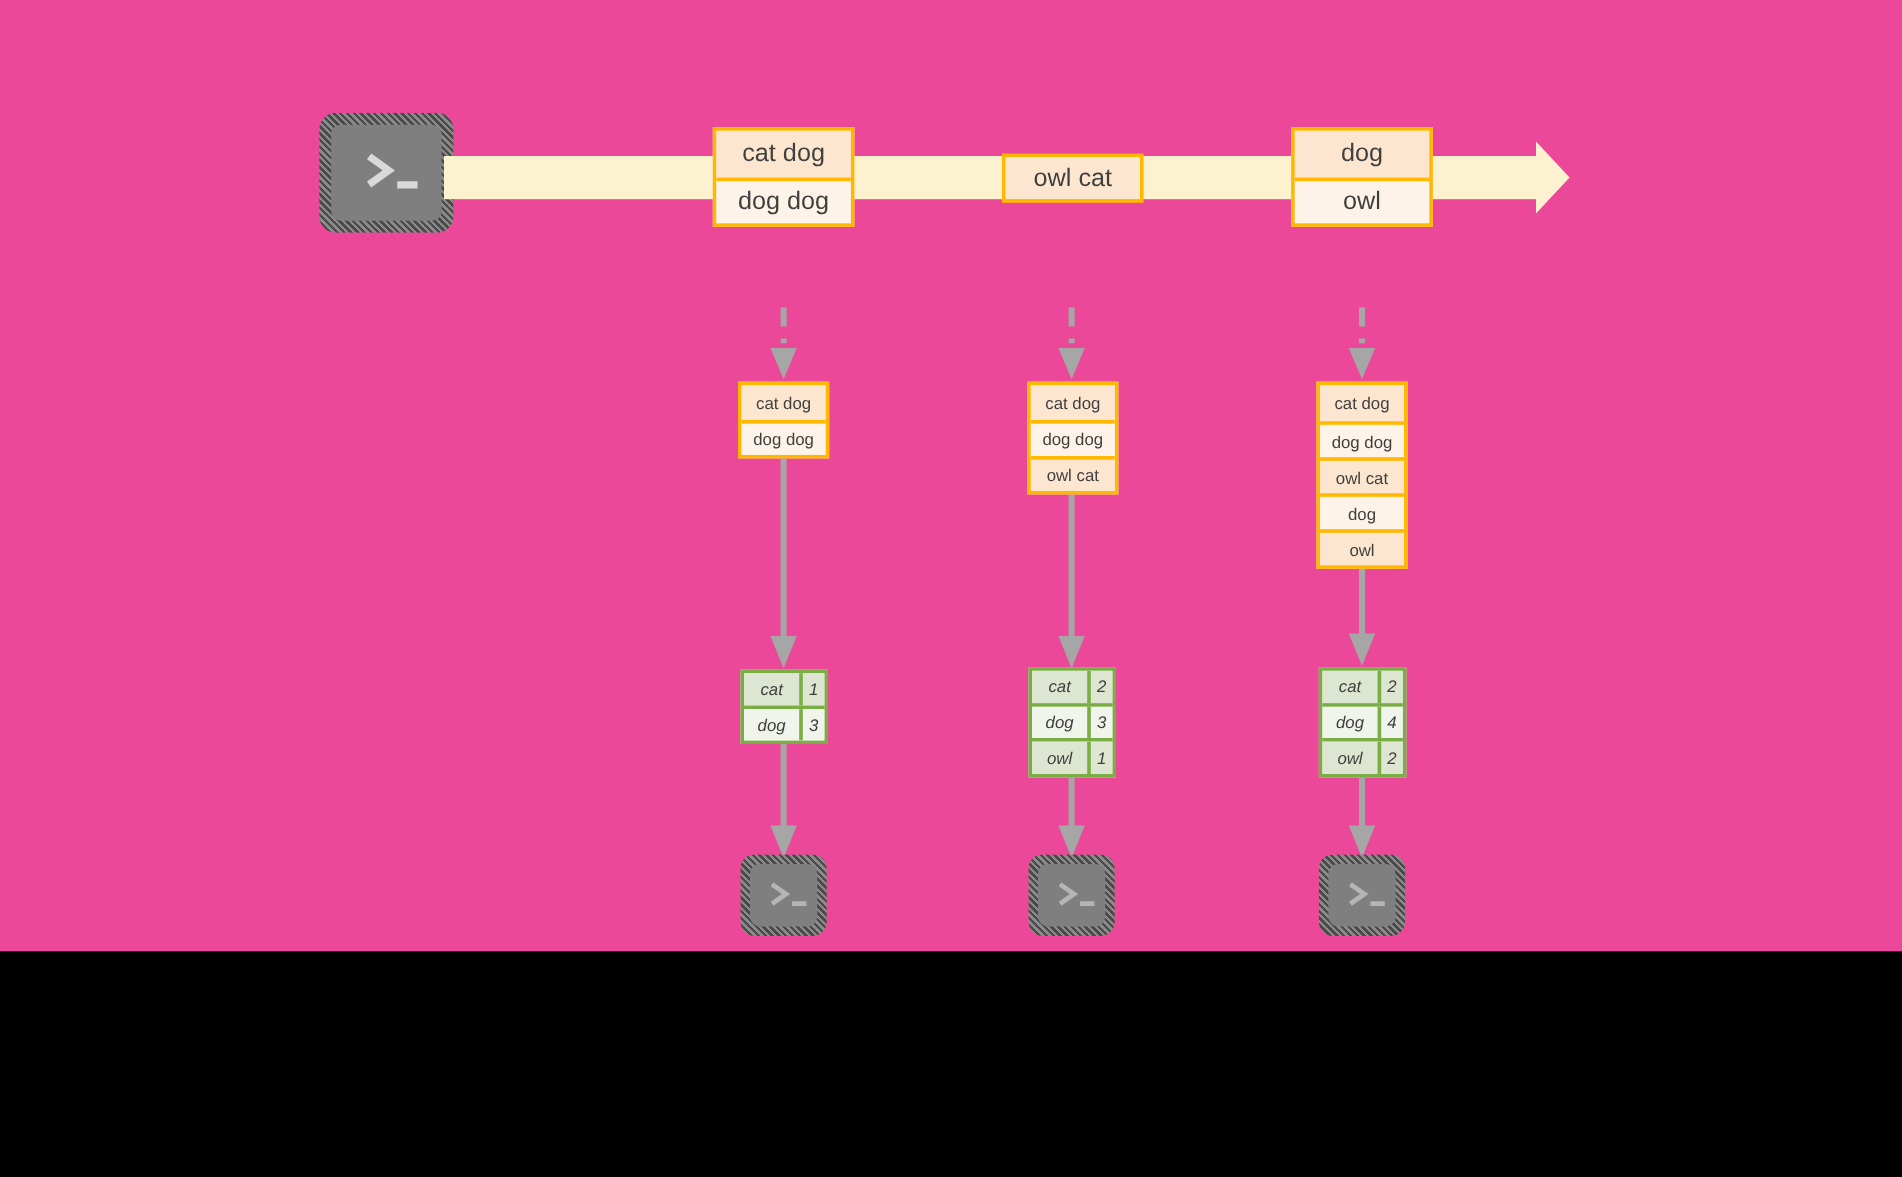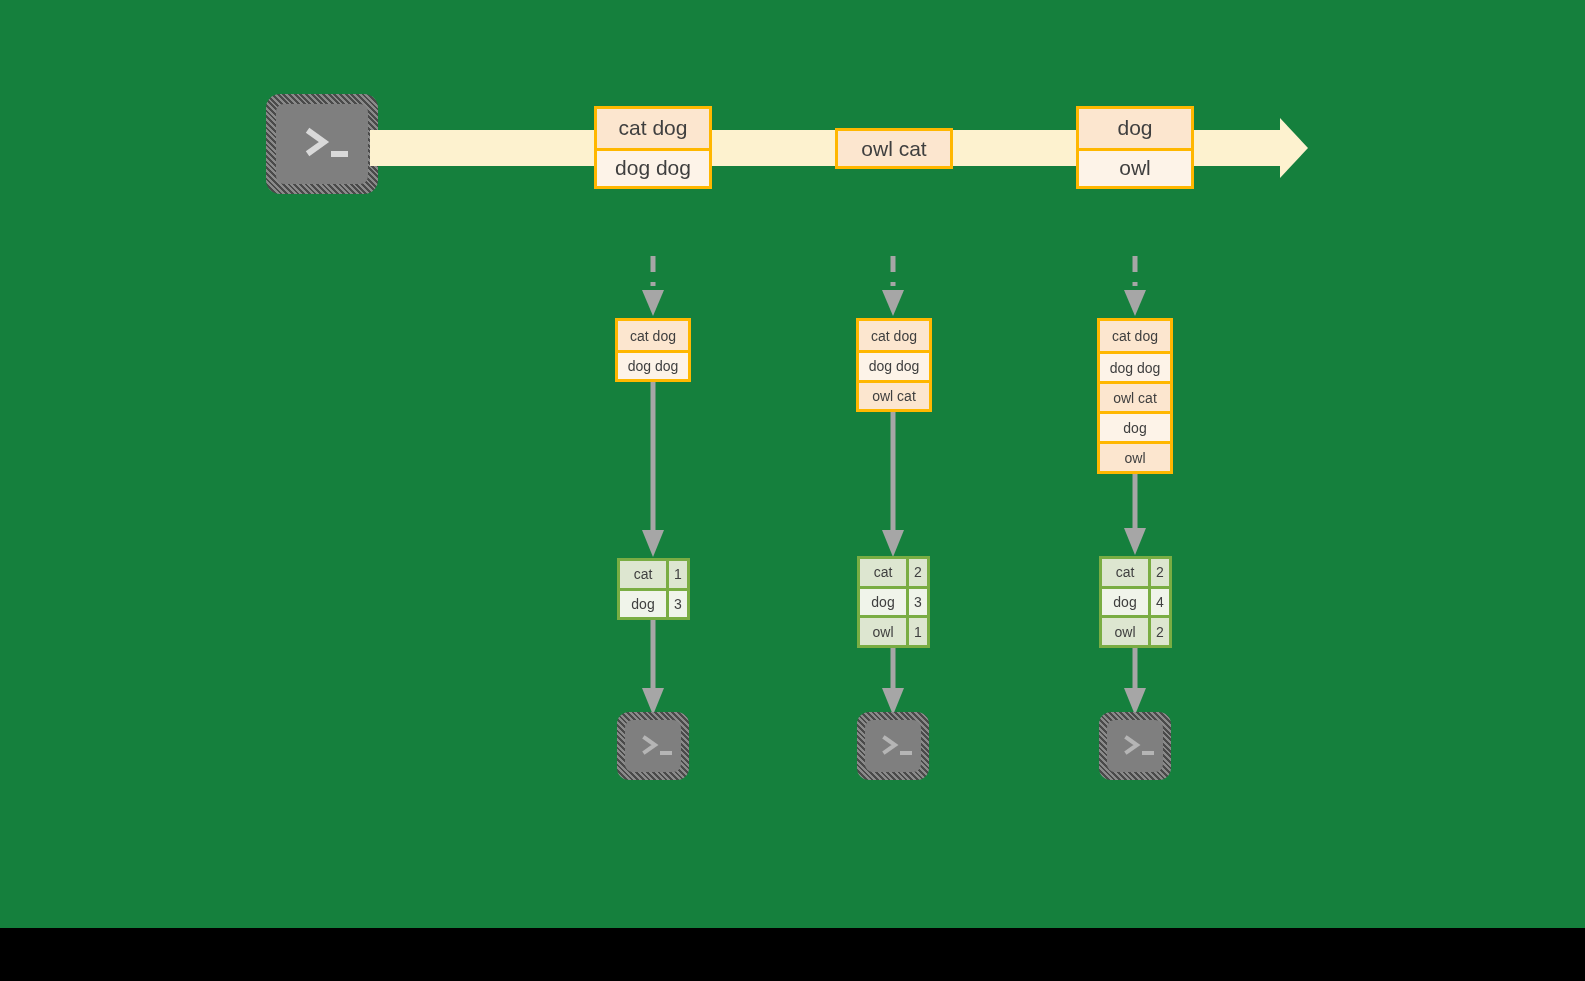--- a/index.html
+++ b/index.html
@@ -7,22 +7,22 @@
     margin: 0;
     padding: 0;
     background: #000000;
   }
   body {
     font-family: "Liberation Sans", sans-serif;
   }
   #stage {
     position: relative;
     width: 1585px;
-    height: 928px;
-    background: #15803d;
+    height: 793px;
+    background: #ec4899;
     overflow: hidden;
   }
 
   
   .terminal {
     position: absolute;
     box-sizing: border-box;
     background: #7f7f7f;
     border-radius: 14px;
     border: 10px solid transparent;
@@ -80,20 +80,21 @@
     box-sizing: border-box;
     border: 3px solid #7aad43;
     background: #e2ead6;
     display: flex;
     flex-direction: column;
   }
   .grow {
     display: flex;
     flex: 1 1 0;
     box-sizing: border-box;
+    font-style: italic;
   }
   .grow.sep { border-top: 3px solid #7aad43; }
   .gcell {
     box-sizing: border-box;
     display: flex;
     align-items: center;
     justify-content: center;
     color: #3f3f3f;
     white-space: nowrap;
   }

